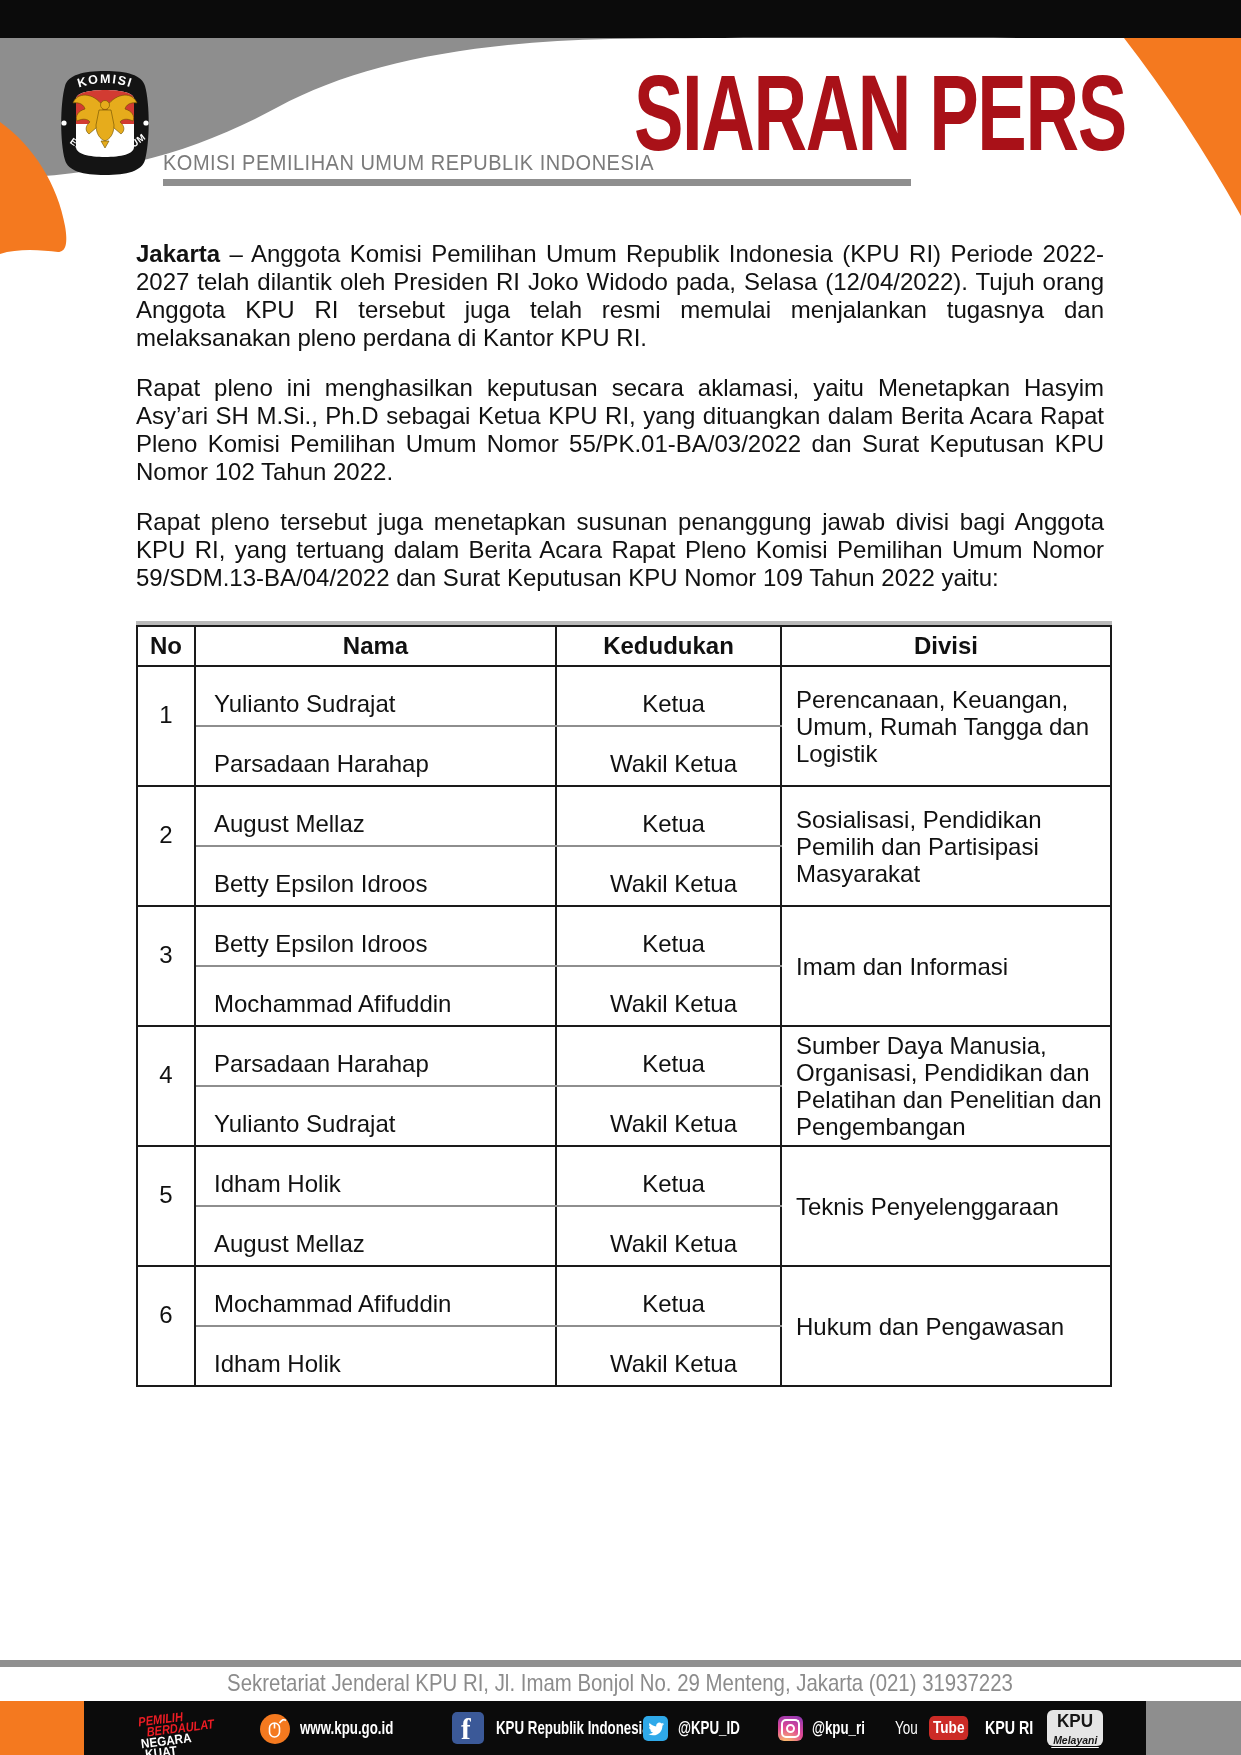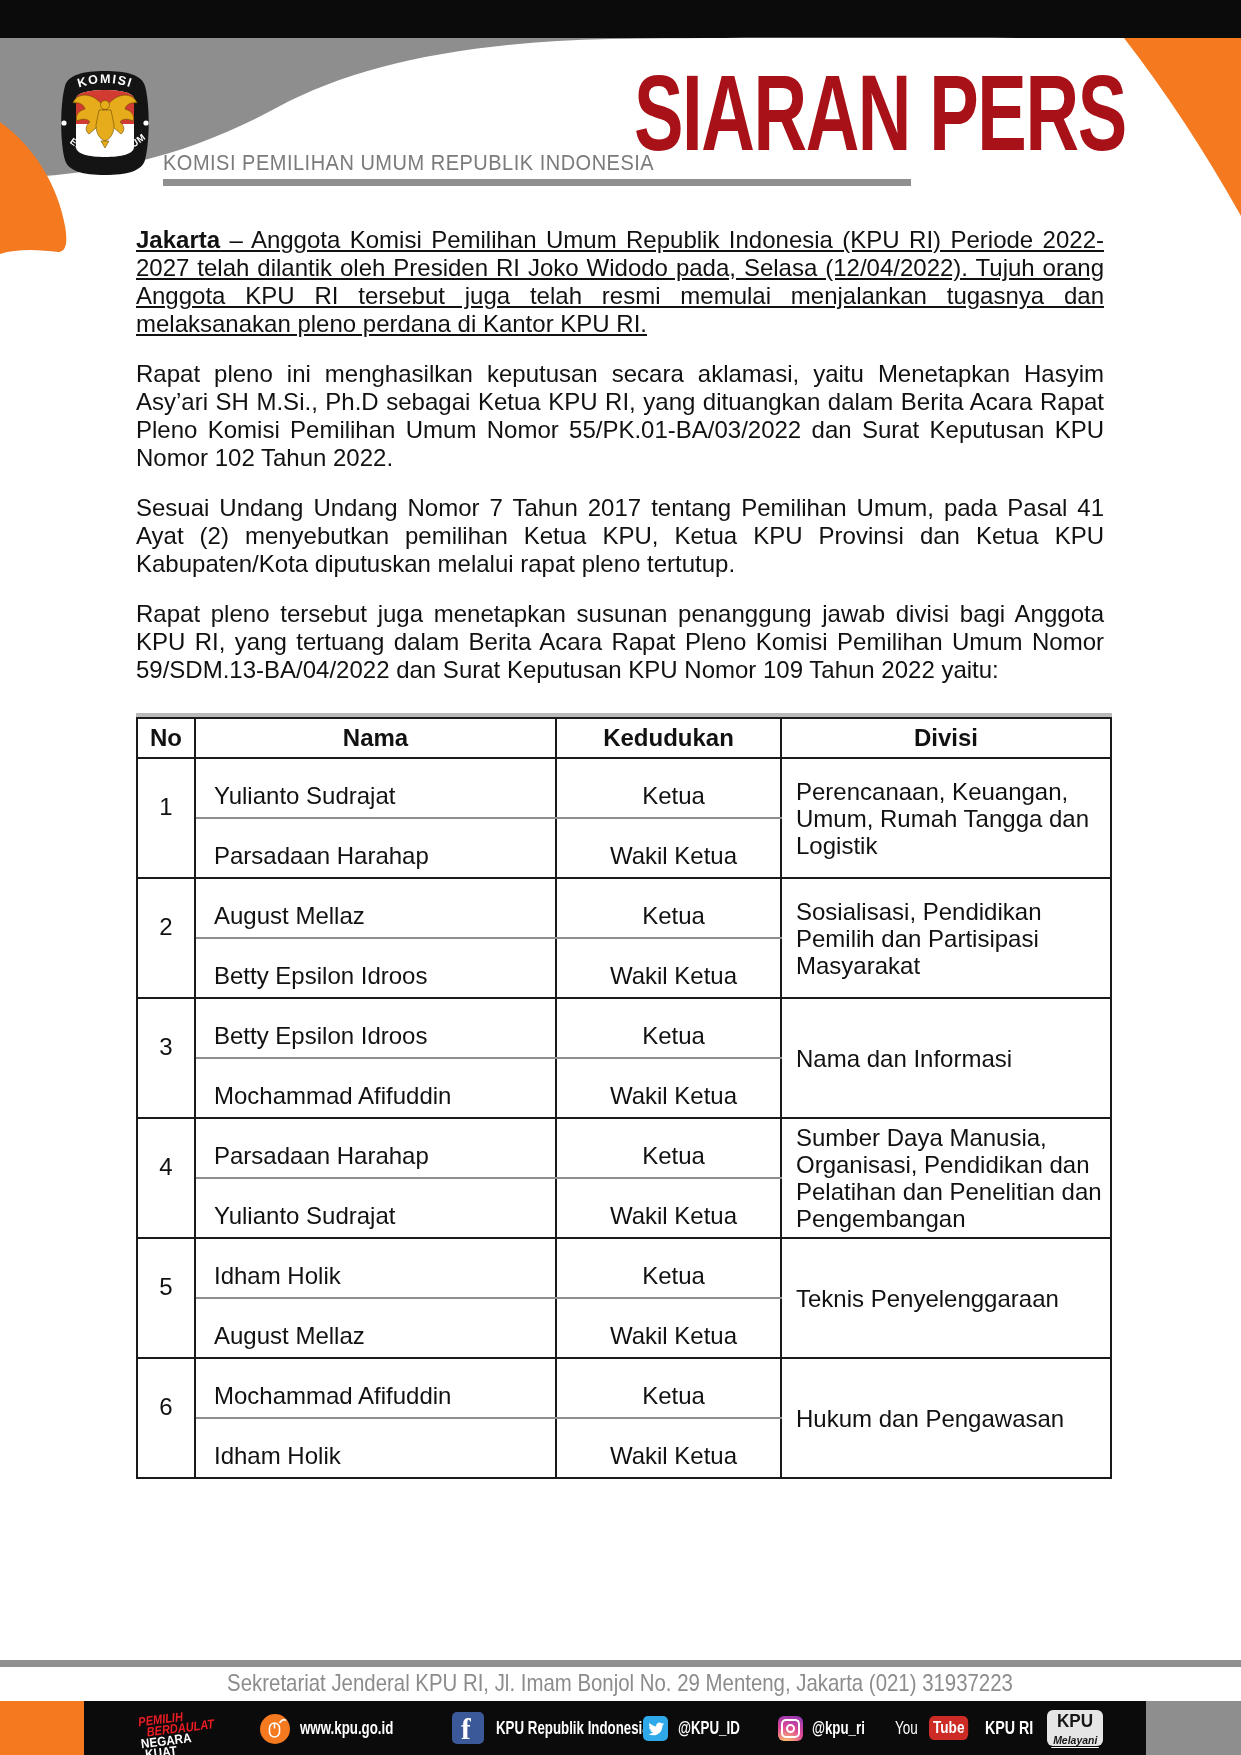--- a/index.html
+++ b/index.html
@@ -10,21 +10,21 @@
   .banner{position:absolute;left:634px;top:56px;font-size:106px;font-weight:800;
           color:#A91118;letter-spacing:-2px;line-height:1.05;white-space:nowrap;
           transform:scaleX(.70) scaleY(1.02);transform-origin:left top;}
   .agency{position:absolute;left:163px;top:150px;font-size:20px;color:#7b7b7b;
           letter-spacing:.5px;white-space:nowrap;transform:scaleY(1.1);transform-origin:left top;}
   .agency-rule{position:absolute;left:163px;top:179px;width:748px;height:7px;background:#8f8f8f;}
   
   .content{position:absolute;left:136px;top:226px;width:974px;}
   .doc-title{font-size:29px;font-weight:bold;line-height:33px;text-align:center;width:968px;}
   .para{width:968px;font-size:24px;line-height:28px;text-align:justify;margin:0 0 22px 0;}
-  .para.first{text-decoration:underline;}
+  .para.first{margin-top:14px;}
   
   table.roster{border-collapse:collapse;margin-top:33px;width:974px;table-layout:fixed;
                box-shadow:0 -4px 0 #b9b9b9;}
   table.roster col.c-no{width:58px;} table.roster col.c-nama{width:361px;}
   table.roster col.c-ked{width:225px;} table.roster col.c-div{width:330px;}
   table.roster td,table.roster th{border:2px solid #1a1a1a;font-size:24px;overflow:hidden;}
   table.roster th{height:34px;font-weight:bold;text-align:center;padding:2px 0;}
   tr.subrow td{height:51px;}
   td.no{ text-align:center;vertical-align:middle;}
   td.no span{position:relative;top:-11px;display:inline-block;}
@@ -112,21 +112,20 @@
   </svg>
 
   <div class="banner">SIARAN PERS</div>
   <div class="agency">KOMISI PEMILIHAN UMUM REPUBLIK INDONESIA</div>
   <div class="agency-rule"></div>
 
   <div class="content">
 
     <p class="para first"><b>Jakarta</b><span> – Anggota Komisi Pemilihan Umum Republik Indonesia (KPU RI) Periode 2022-2027 telah dilantik oleh Presiden RI Joko Widodo pada, Selasa (12/04/2022). Tujuh orang Anggota KPU RI tersebut juga telah resmi memulai menjalankan tugasnya dan melaksanakan pleno perdana di Kantor KPU RI.</span></p>
     <p class="para">Rapat pleno ini menghasilkan keputusan secara aklamasi, yaitu Menetapkan Hasyim Asy’ari SH M.Si., Ph.D sebagai Ketua KPU RI, yang dituangkan dalam Berita Acara Rapat Pleno Komisi Pemilihan Umum Nomor 55/PK.01-BA/03/2022 dan Surat Keputusan KPU Nomor 102 Tahun 2022.</p>
-    <p class="para">Sesuai Undang Undang Nomor 7 Tahun 2017 tentang Pemilihan Umum, pada Pasal 41 Ayat (2) menyebutkan pemilihan Ketua KPU, Ketua KPU Provinsi dan Ketua KPU Kabupaten/Kota diputuskan melalui rapat pleno tertutup.</p>
     <p class="para">Rapat pleno tersebut juga menetapkan susunan penanggung jawab divisi bagi Anggota KPU RI, yang tertuang dalam Berita Acara Rapat Pleno Komisi Pemilihan Umum Nomor 59/SDM.13-BA/04/2022 dan Surat Keputusan KPU Nomor 109 Tahun 2022 yaitu:</p>
 
     <table class="roster">
       <colgroup>
           <col class="c-no">
           <col class="c-nama">
           <col class="c-ked">
           <col class="c-div">
         </colgroup>
       <tbody>
@@ -156,21 +155,21 @@
       </tr>
       <tr class="subrow">
         <td class="nama">Betty Epsilon Idroos</td>
         <td class="ked">Wakil Ketua</td>
       </tr>
 
       <tr class="subrow ketua-row">
         <td class="no" rowspan="2"><span>3</span></td>
         <td class="nama">Betty Epsilon Idroos</td>
         <td class="ked">Ketua</td>
-        <td class="div" rowspan="2">Nama dan Informasi</td>
+        <td class="div" rowspan="2">Imam dan Informasi</td>
       </tr>
       <tr class="subrow">
         <td class="nama">Mochammad Afifuddin</td>
         <td class="ked">Wakil Ketua</td>
       </tr>
 
       <tr class="subrow ketua-row">
         <td class="no" rowspan="2"><span>4</span></td>
         <td class="nama">Parsadaan Harahap</td>
         <td class="ked">Ketua</td>

